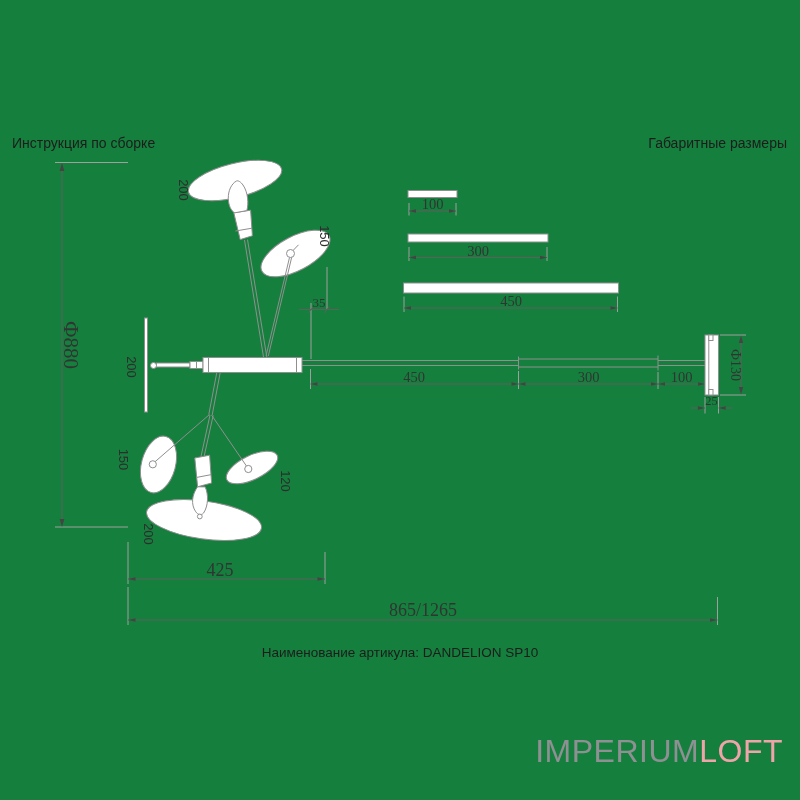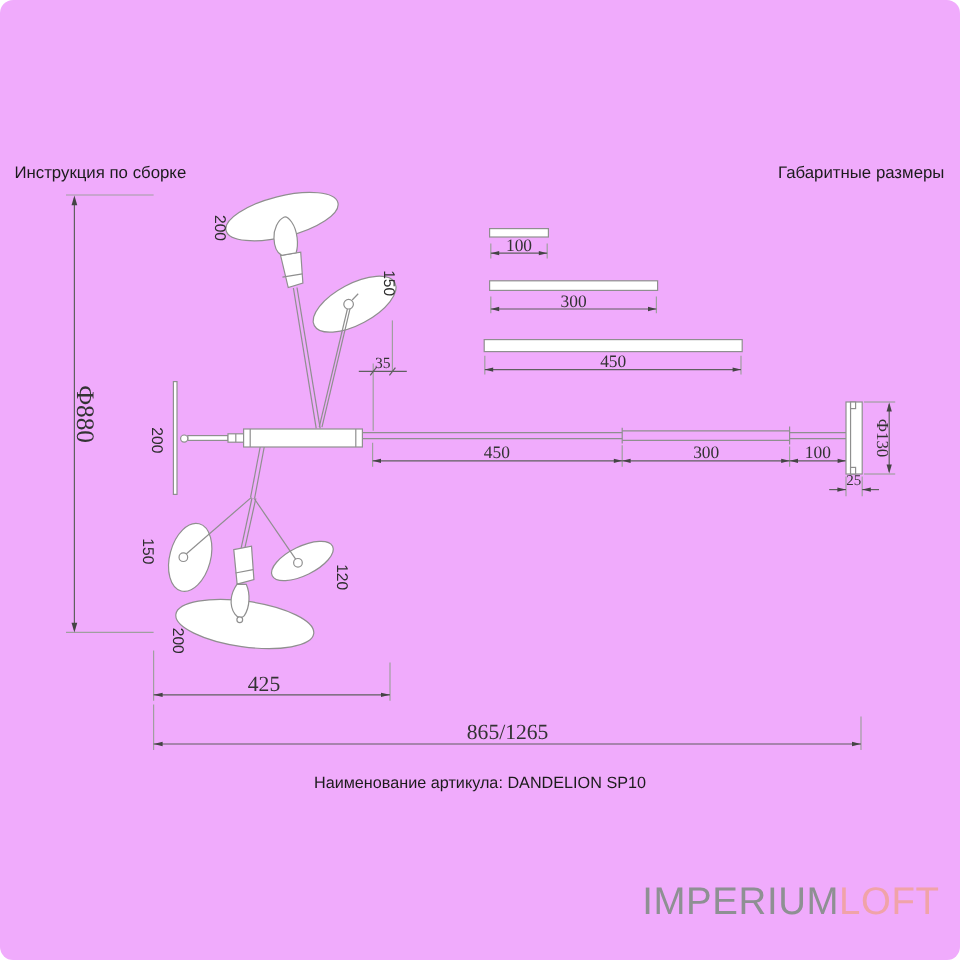--- a/index.html
+++ b/index.html
@@ -1,17 +1,17 @@
 <!DOCTYPE html>
 <html><head>
 <meta charset="utf-8">
 <style>
   html,body{margin:0;padding:0;background:#ffffff;}
-  .page{position:relative;width:800px;height:800px;background:#f0abfc;overflow:hidden;
-        font-family:"Liberation Sans",sans-serif;border-radius:11px;}
+  .page{position:relative;width:800px;height:800px;background:#15803d;overflow:hidden;
+        font-family:"Liberation Sans",sans-serif;}
   svg{position:absolute;left:0;top:0;}
   .hdr{font-family:"Liberation Sans",sans-serif;font-size:14px;fill:#1c1c1c;}
   .dimtxt{font-family:"Liberation Serif",serif;fill:#333333;}
   .lbl{font-family:"Liberation Sans",sans-serif;font-size:13px;fill:#2e2e2e;}
   .part{fill:#ffffff;stroke:#8f8f8f;stroke-width:1;}
   .stem{stroke:#8f8f8f;stroke-width:1;fill:none;}
   .ext{stroke:#9f9f9f;stroke-width:1;fill:none;}
   .dim{stroke:#5f5f5f;stroke-width:1;fill:none;}
   .arr{fill:#444444;stroke:none;}
   .article{font-family:"Liberation Sans",sans-serif;font-size:13.5px;fill:#1c1c1c;}

